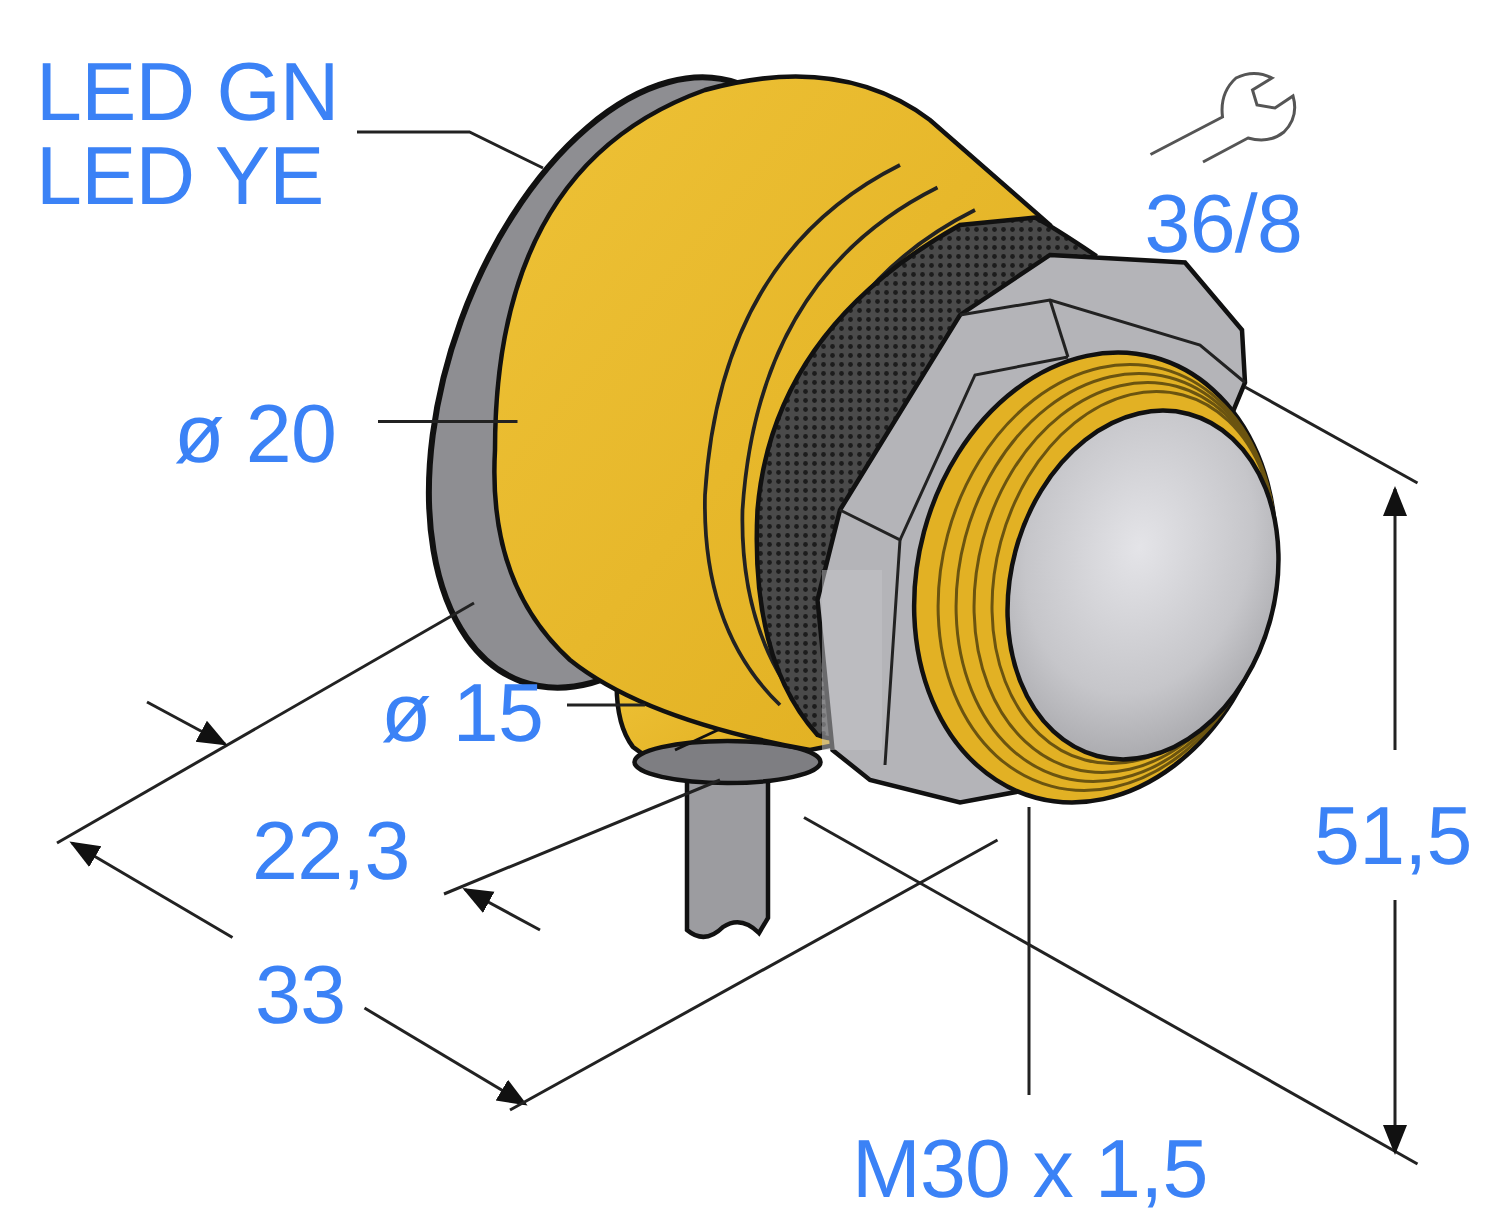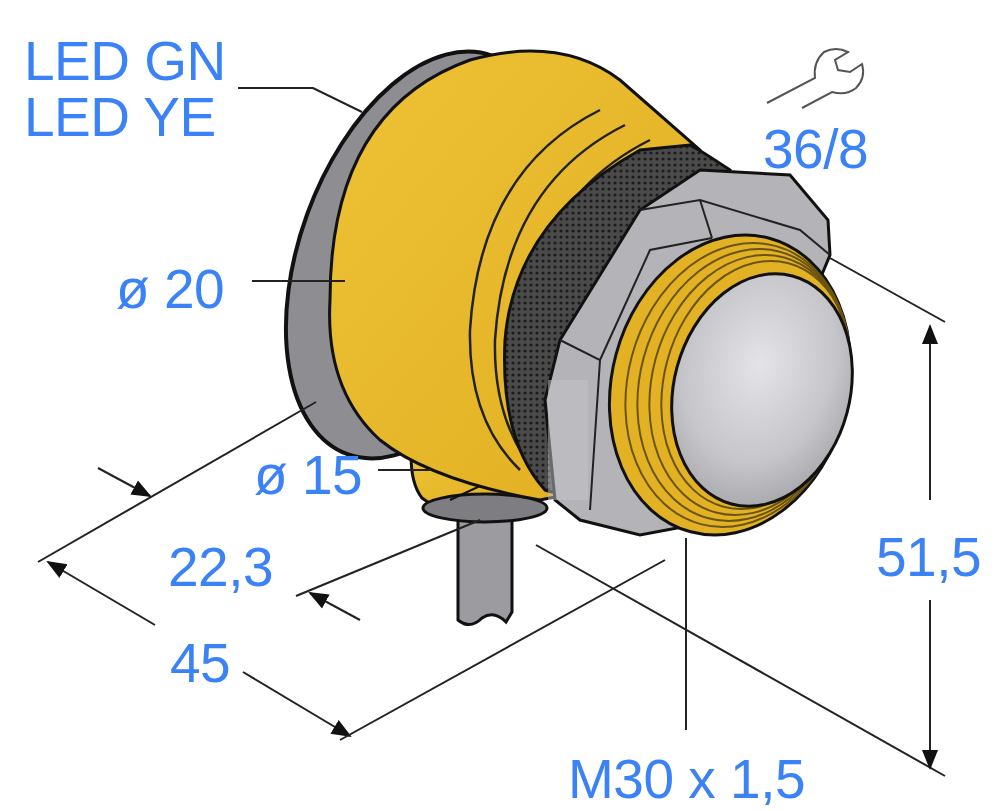--- a/index.html
+++ b/index.html
@@ -113,16 +113,16 @@
     </g>
   </svg>
 
   
   <div class="label" style="left:24px; top:34px;">LED GN</div>
   <div class="label" style="left:24px; top:90px;text-align:center;">LED YE</div>
   <div class="label" style="left:763px; top:122px;">36/8</div>
   <div class="label" style="left:116px; top:262px;">ø 20</div>
   <div class="label" style="left:254px; top:448px;text-align:center;">ø 15</div>
   <div class="label" style="left:168px; top:540px;">22,3</div>
-  <div class="label" style="left:170px; top:636px;">45</div>
+  <div class="label" style="left:170px; top:636px;">33</div>
   <div class="label" style="left:876px; top:530px;">51,5</div>
   <div class="label" style="left:568px; top:752px;">M30 x 1,5</div>
 </div>
 
 </body></html>

